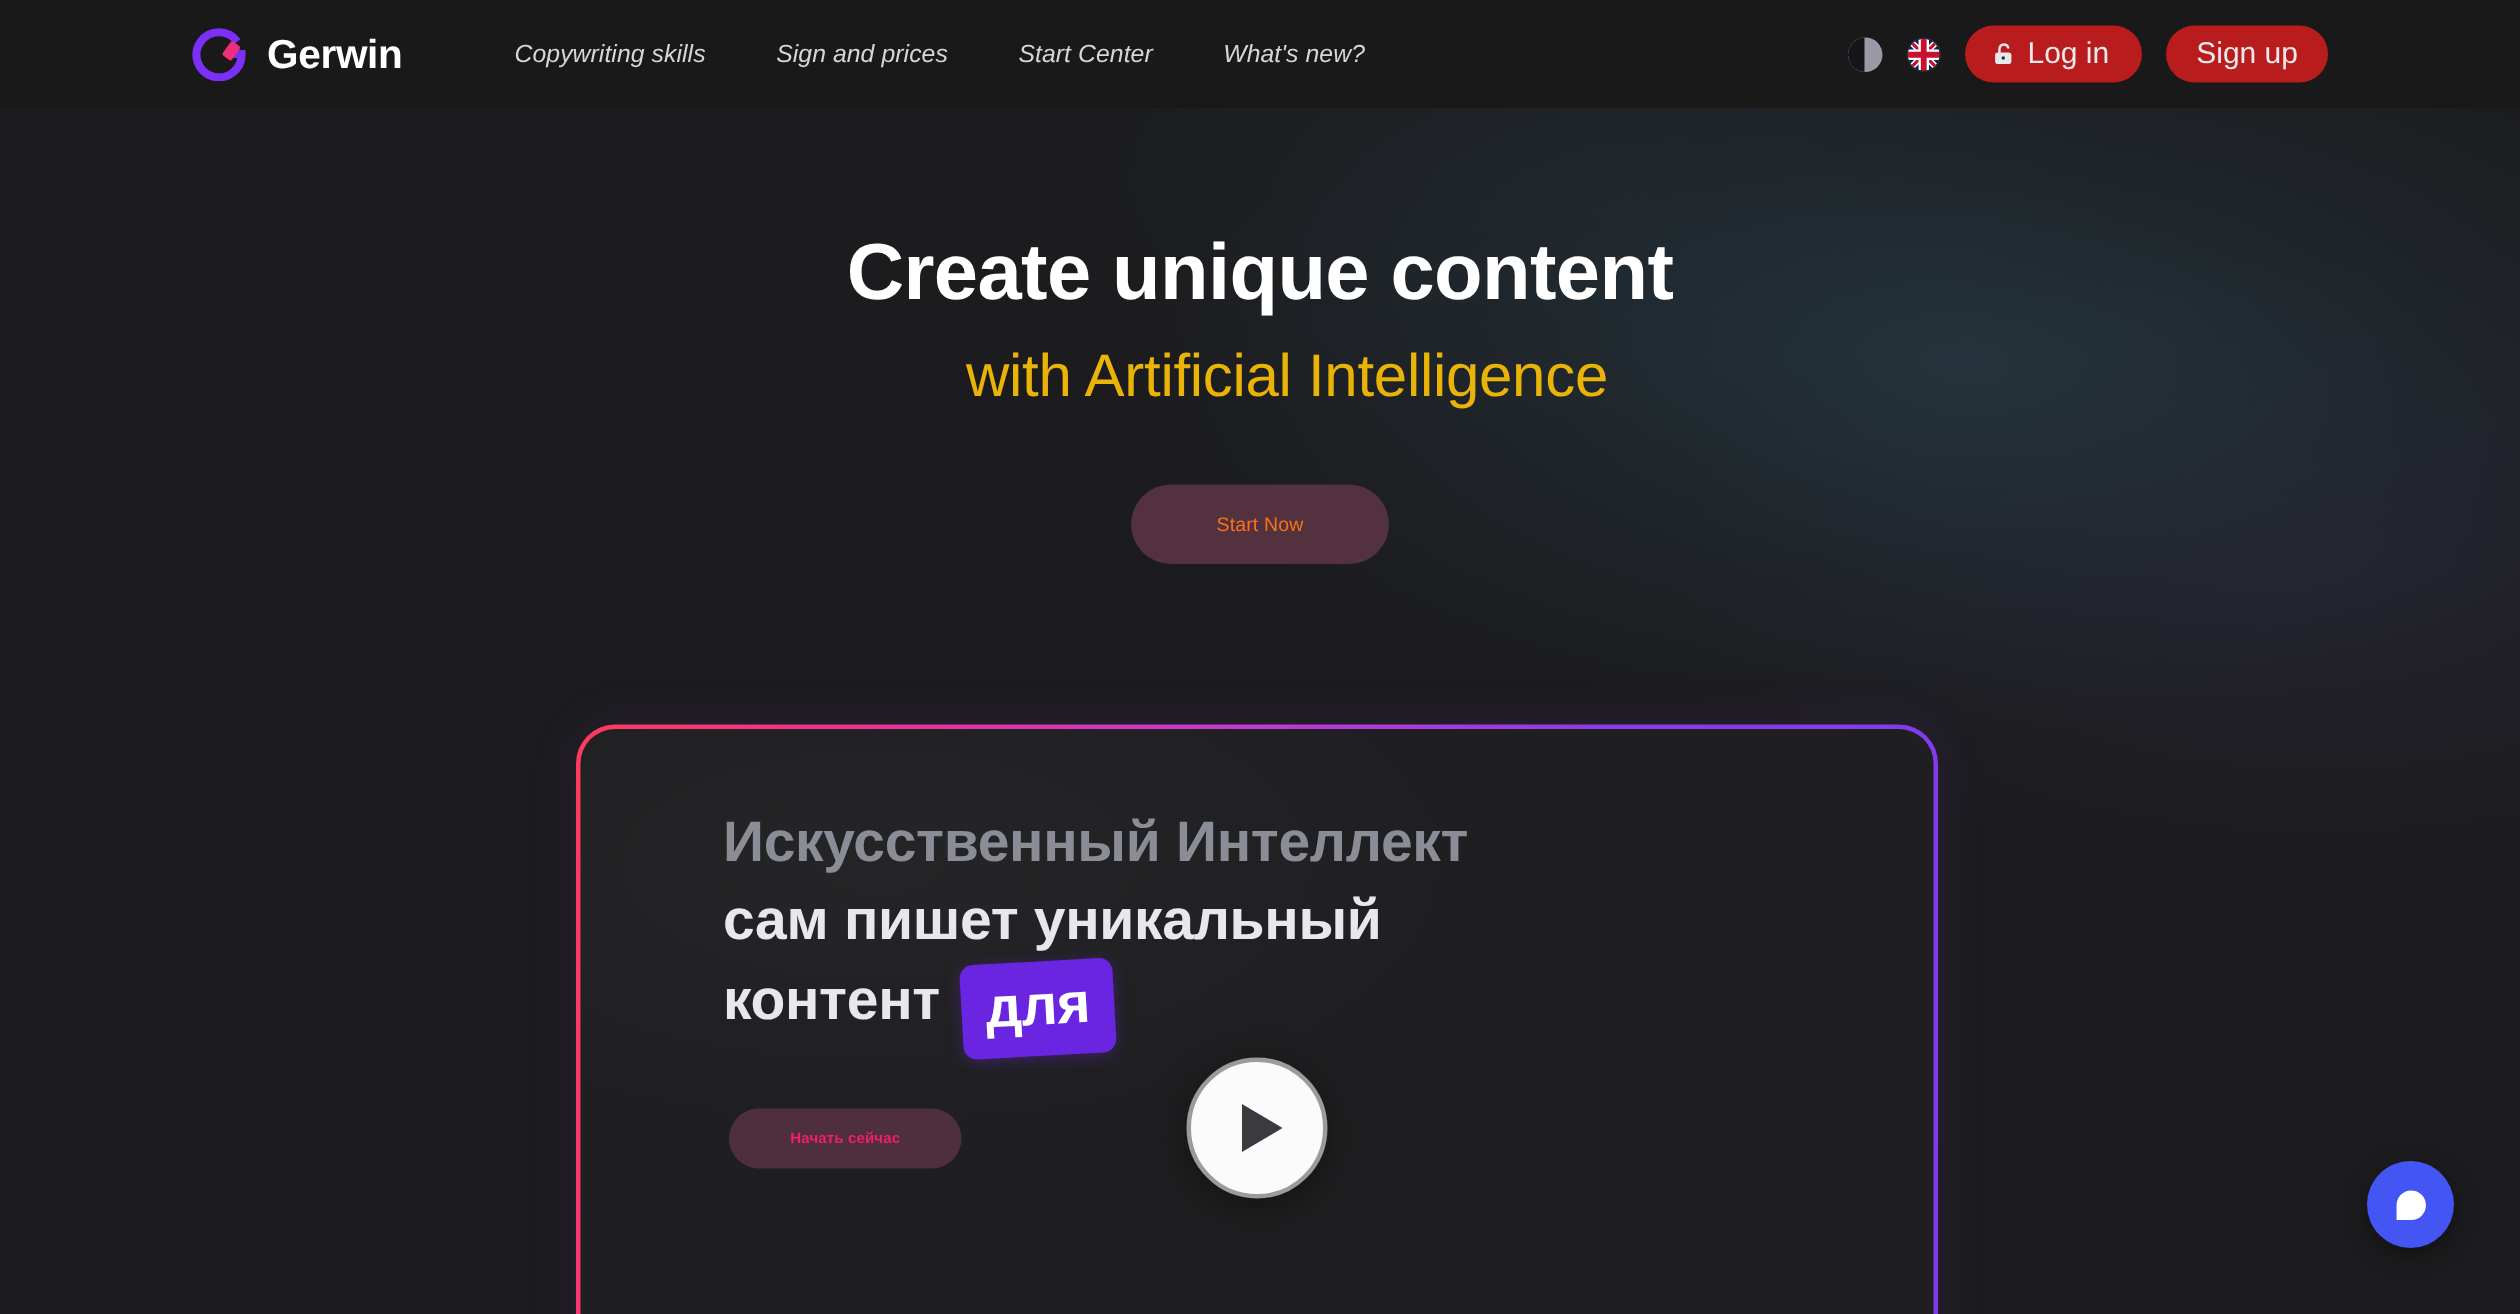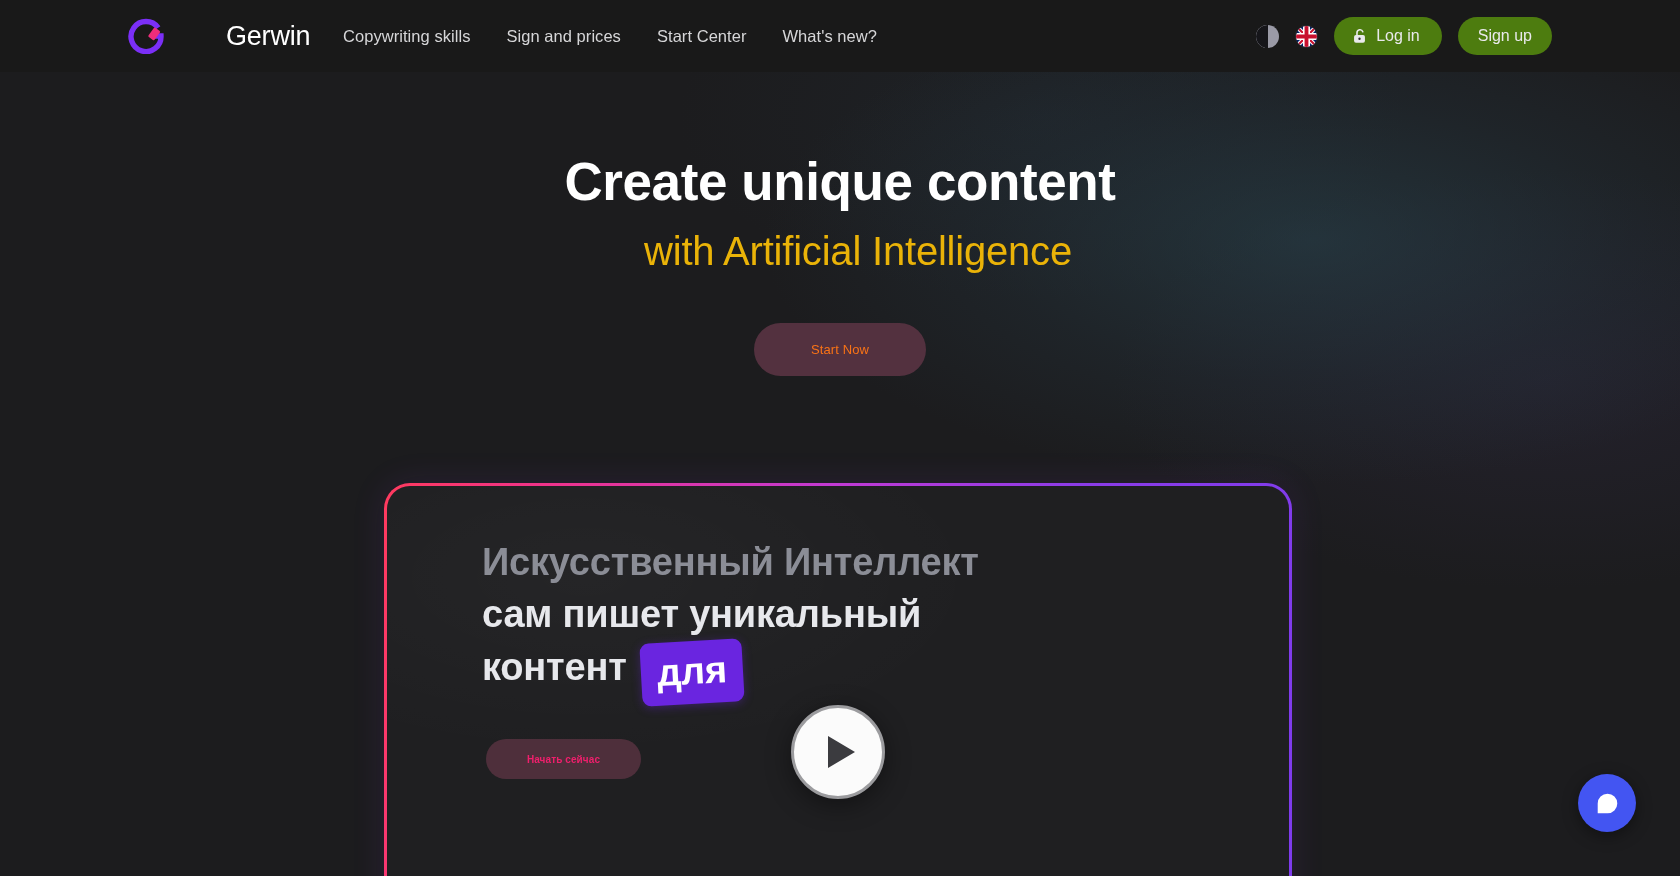--- a/index.html
+++ b/index.html
@@ -36,25 +36,25 @@
     display:flex; align-items:center;
     z-index:20;
   }
   .brand {
     position:absolute; left:128px; top:18px;
     display:flex; align-items:center; gap:14px;
     text-decoration:none;
   }
   .brand-mark { width:36px; height:36px; display:block; }
   .brand-name {
-    color:#ffffff; font-size:27px; font-weight:400;
-    letter-spacing:-0.2px; line-height:36px;margin-left:48px;
-  }
-
-  .nav { position:absolute; left:325px; top:0; height:72px; display:flex; align-items:center; gap:0; }
+    color:#ffffff; font-size:27px; font-weight:700;
+    letter-spacing:-0.2px; line-height:36px;
+  }
+
+  .nav { position:absolute; left:325px; top:0; height:72px; display:flex; align-items:center; gap:11px;font-style:italic; }
   .nav-item {
     color:#d6d6d8; font-size:16.5px; font-weight:400;
     line-height:72px; padding:0 18px; cursor:pointer;
     white-space:nowrap; letter-spacing:0.05px;
   }
 
   .header-right {
     position:absolute; right:128px; top:0; height:72px;
     display:flex; align-items:center; gap:16px;
   }
@@ -70,23 +70,23 @@
   }
   .flag {
     width:23px; height:23px; border-radius:50%; overflow:hidden;
     flex:0 0 auto; cursor:pointer; position:relative;
     border:1px solid #2b2b2d;
   }
   .flag svg { display:block; width:100%; height:100%; }
 
   .btn-login, .btn-signup {
     height:38px; border-radius:19px; border:none;
-    background:#4d7c0f; color:#e9e9ec;
-    font-family:"Liberation Sans", sans-serif;
-    font-size:16px; font-weight:400; cursor:pointer;
+    background:#b91c1c; color:#e9e9ec;
+    font-family:"Liberation Sans", sans-serif;
+    font-size:20px; font-weight:400; cursor:pointer;
     display:flex; align-items:center; justify-content:center;
     white-space:nowrap;
   }
   .btn-login { padding:0 22px 0 18px; gap:9px; }
   .btn-signup { padding:0 20px; }
   .lock-icon { width:15px; height:16px; display:block; flex:0 0 auto; }
 
   
   .hero { position:absolute; top:72px; left:0; width:1680px; text-align:center; }
   .hero-title {

